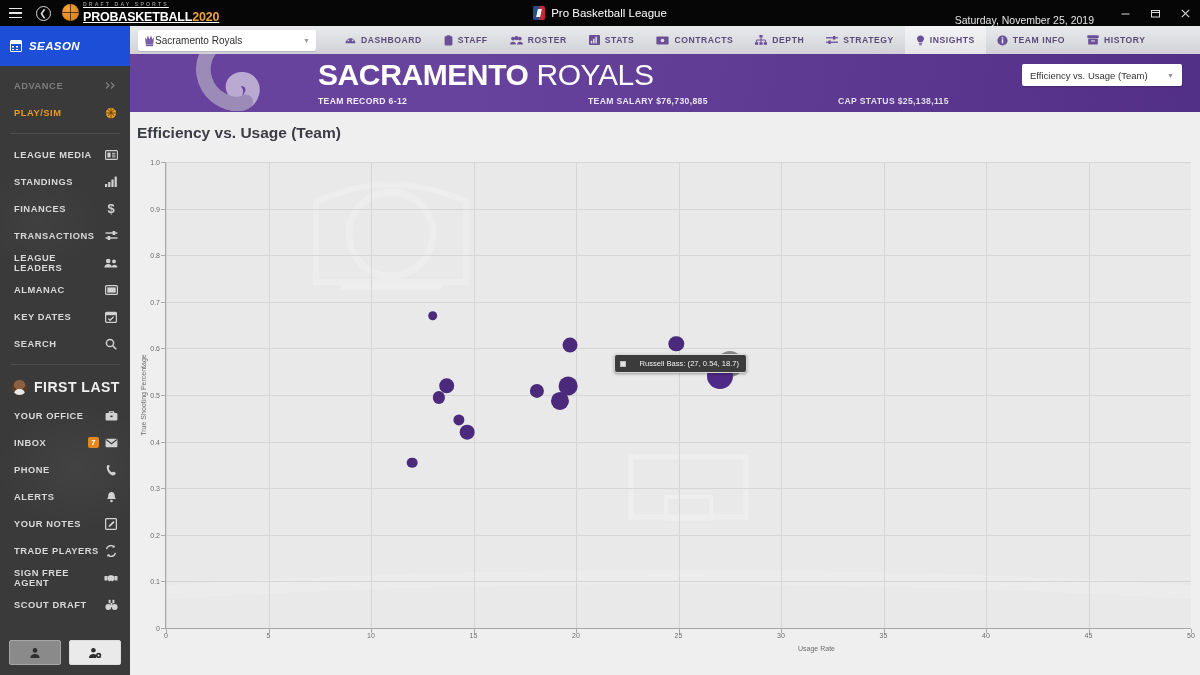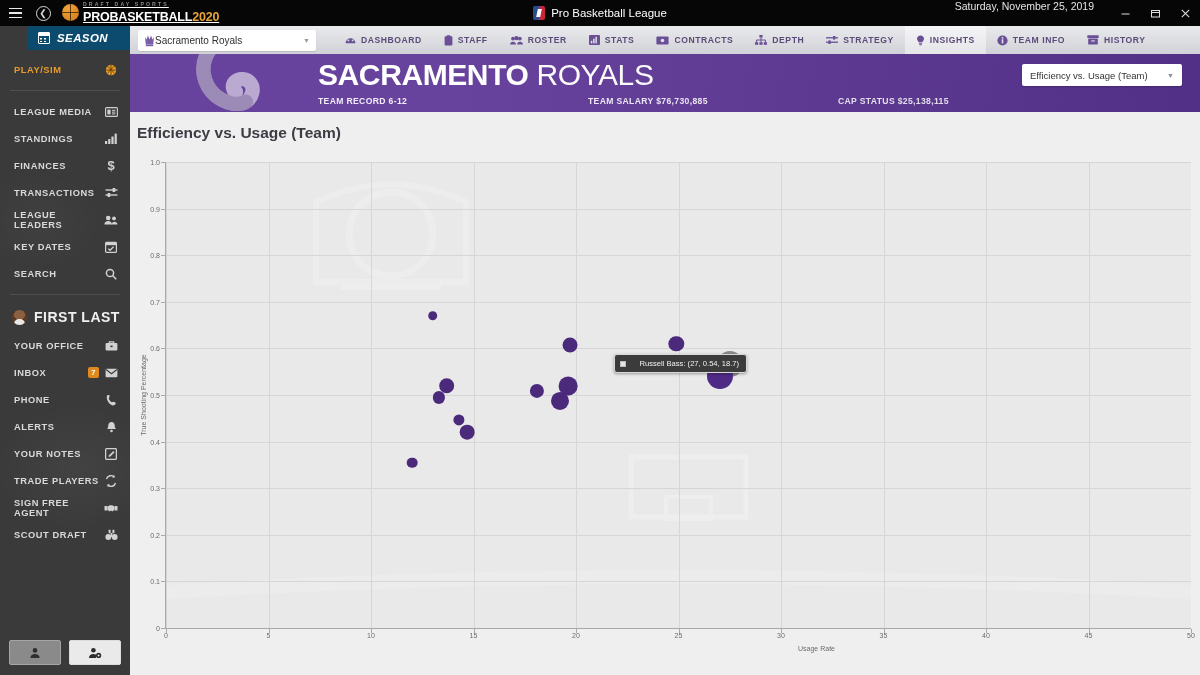--- a/index.html
+++ b/index.html
@@ -60,21 +60,21 @@
     width: 12px; height: 14px; border-radius: 2px;
     background: linear-gradient(90deg, #2c4b8e 0 50%, #c6263a 50% 100%);
     position: relative;
   }
   .tb-appicon::after {
     content:''; position:absolute; left:4px; top:3px; width:4px; height:8px;
     background:#fff; transform: skewX(-12deg);
   }
   .tb-title { font-size: 11.5px; color: #fff; }
   .tb-right {
-    margin-left:auto; display:flex; align-items:flex-start; height:26px;
+    margin-left:auto; display:flex; align-items:flex-end; height:26px;
   }
   .tb-date { font-size: 10.5px; color: #e4e4e4; margin-right: 16px; }
   .tb-btn {
     width: 30px; height: 26px; display:flex; align-items:center; justify-content:center;
     color:#ddd; font-size: 11px; cursor:pointer;
   }
 
   
   .sidebar {
     position: absolute; top: 26px; left: 0;
@@ -84,22 +84,22 @@
     overflow: hidden;
   }
   .sidebar::before {
     content:''; position:absolute; inset:0;
     background:
       radial-gradient(ellipse 120px 90px at 60% 68%, rgba(255,255,255,.045), transparent 70%),
       radial-gradient(ellipse 90px 70px at 30% 30%, rgba(255,255,255,.03), transparent 70%);
     pointer-events:none;
   }
   .sb-season {
-    height: 24px; background: #0c4a6e; display:flex; align-items:center;
-    padding-left: 10px; gap: 7px; position:relative; z-index:2;margin-left:28px;
+    height: 40px; background: #1d4ed8; display:flex; align-items:center;
+    padding-left: 10px; gap: 7px; position:relative; z-index:2;
   }
   .sb-season-label {
     font-size: 11.5px; font-weight: 800; font-style: italic; color:#fff; letter-spacing:.4px;
   }
   .icon-cal {
     width:12px; height:12px; border:1.4px solid #fff; border-radius:1px; position:relative;
   }
   .icon-cal::before {
     content:''; position:absolute; left:-1.4px; right:-1.4px; top:0px; height:3px; background:#fff;
   }
@@ -323,20 +323,28 @@
 </div>
 
 <div class="sidebar">
   <div class="sb-season">
     <div class="icon-cal"></div>
     <div class="sb-season-label">SEASON</div>
   </div>
 
   <div style="height:6px"></div>
 
+  <div class="sb-row dim">
+    <span class="lbl">ADVANCE</span>
+    <span class="sb-ico">
+      <svg width="12" height="9" viewBox="0 0 12 9">
+          <path d="M1 1.5 4 4.5 1 7.5M6 1.5 9 4.5 6 7.5" fill="none" stroke="currentColor" stroke-width="1.3"></path>
+        </svg>
+    </span>
+  </div>
 
   <div class="sb-row accent">
     <span class="lbl">PLAY/SIM</span>
     <span class="sb-ico">
       <svg width="12" height="12" viewBox="0 0 12 12">
         <circle cx="6" cy="6" r="5.2" fill="#e79b2a"></circle>
         <path d="M6 .8v10.4M.8 6h10.4M2.3 2.3c2.6 1.6 5 4 6.6 6.6M9.7 2.3C7.1 3.9 4.7 6.3 3.1 8.9" fill="none" stroke="#5a3b08" stroke-width=".8"></path>
       </svg>
     </span>
   </div>
@@ -390,20 +398,29 @@
     <span class="sb-ico">
       <svg width="14" height="10" viewBox="0 0 14 10">
           <circle cx="4.2" cy="3" r="2.3" fill="currentColor"></circle>
           <circle cx="10" cy="3.4" r="1.9" fill="currentColor"></circle>
           <path d="M.4 9.6c0-2.3 1.7-3.5 3.8-3.5s3.8 1.2 3.8 3.5z" fill="currentColor"></path>
           <path d="M7.6 9.6c.2-1.9 1.3-2.9 2.9-2.9 1.5 0 2.8.9 2.9 2.9z" fill="currentColor"></path>
         </svg>
     </span>
   </div>
 
+  <div class="sb-row">
+    <span class="lbl">ALMANAC</span>
+    <span class="sb-ico">
+      <svg width="13" height="10" viewBox="0 0 13 10">
+          <rect x=".6" y=".6" width="11.8" height="8.8" rx="1" fill="none" stroke="currentColor" stroke-width="1.2"></rect>
+          <rect x="2.3" y="2.4" width="8.4" height="5.2" fill="currentColor"></rect>
+        </svg>
+    </span>
+  </div>
 
   <div class="sb-row">
     <span class="lbl">KEY DATES</span>
     <span class="sb-ico">
       <svg width="12" height="12" viewBox="0 0 12 12">
           <rect x=".6" y="1.4" width="10.8" height="10" rx="1" fill="none" stroke="currentColor" stroke-width="1.2"></rect>
           <rect x=".6" y="1.4" width="10.8" height="2.8" fill="currentColor"></rect>
           <path d="M3.3 7.6 5 9.3 8.6 5.8" fill="none" stroke="currentColor" stroke-width="1.3"></path>
         </svg>
     </span>

